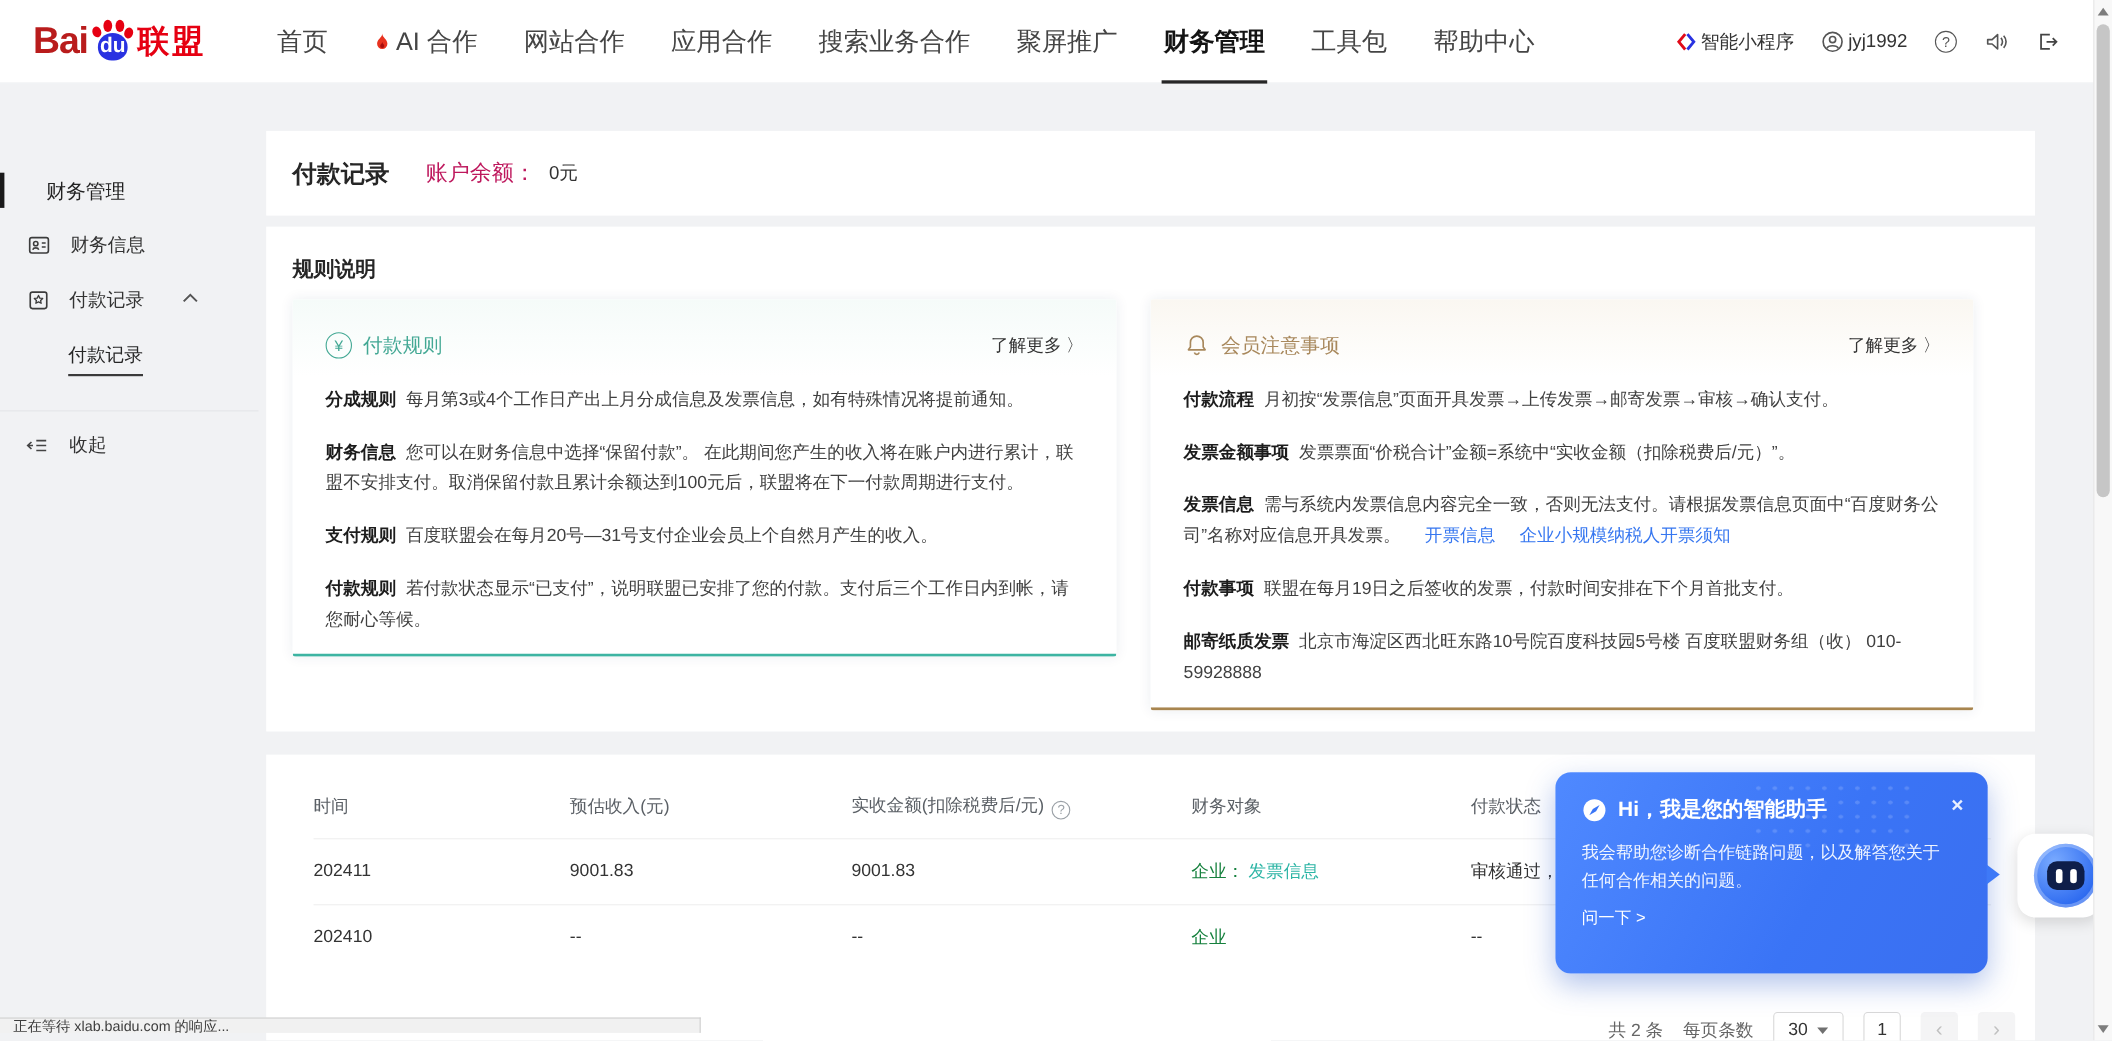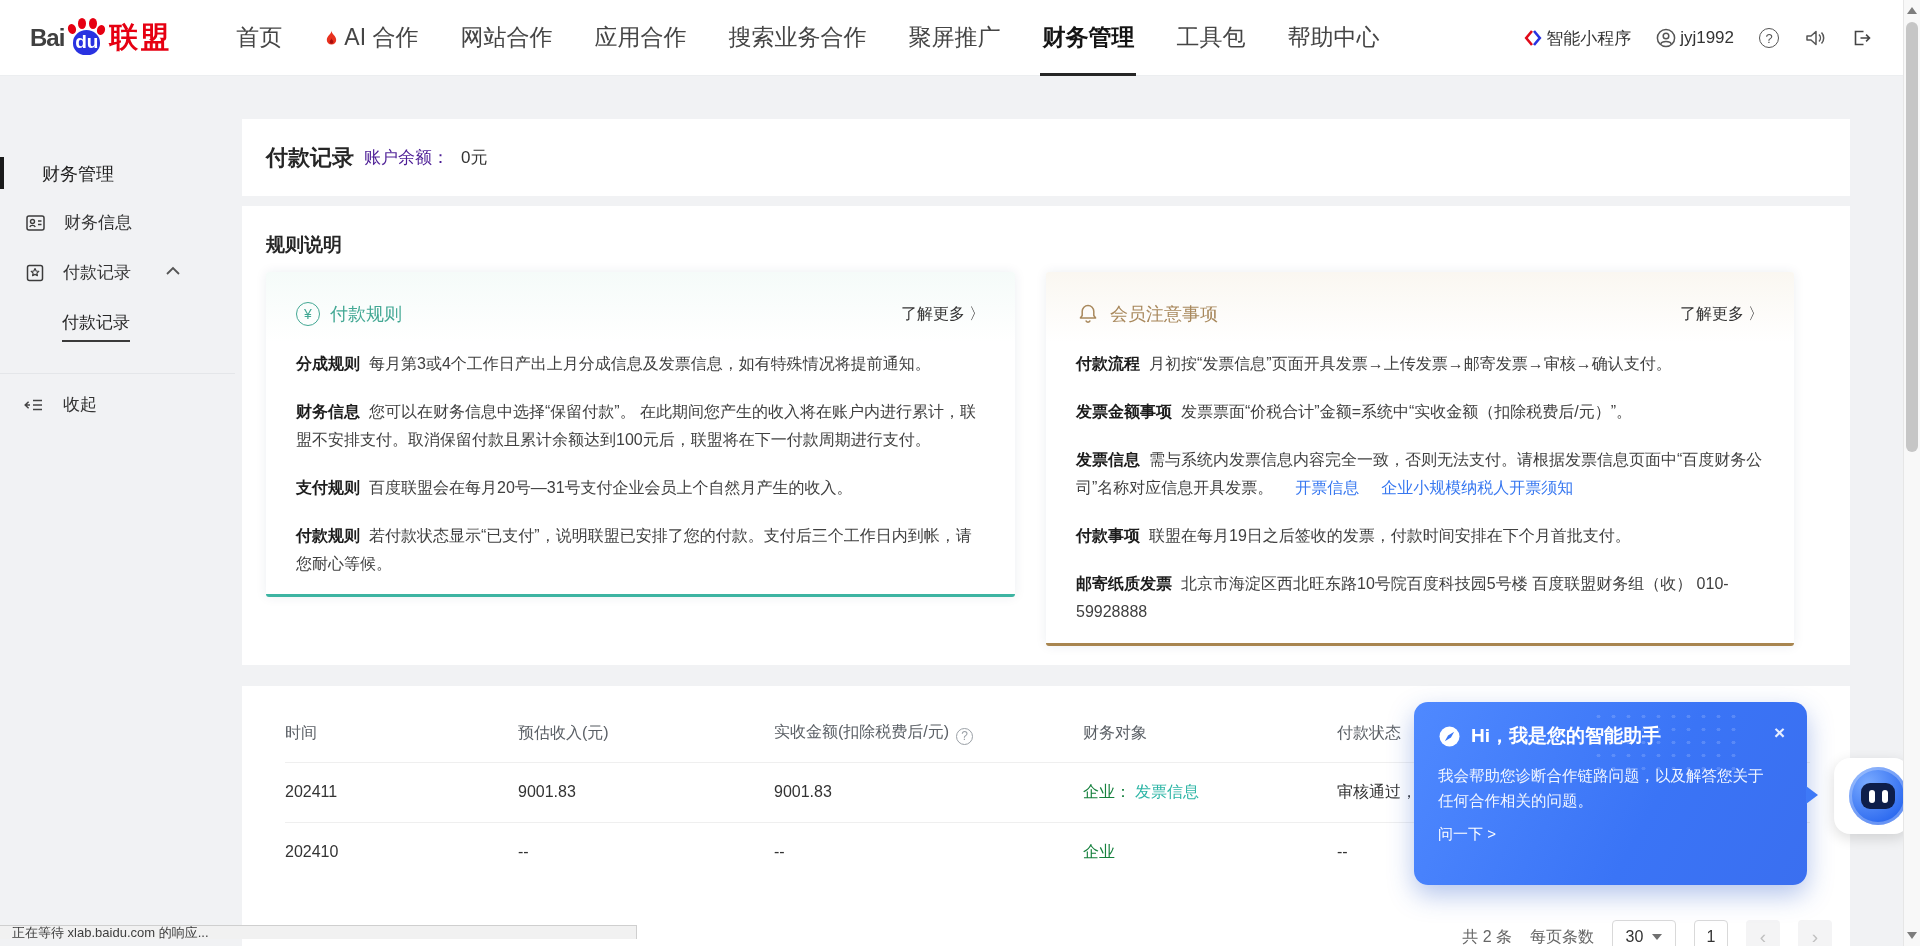--- a/index.html
+++ b/index.html
@@ -4,21 +4,21 @@
 <style>
   *{box-sizing:border-box}
   html,body{margin:0;padding:0}
   body{width:1920px;height:946px;overflow:hidden;background:#f1f2f4;position:relative;
        font-family:"Liberation Sans","DejaVu Sans",sans-serif;color:#333;}
 
   
   .topnav{position:absolute;top:0;left:0;right:0;height:76px;background:#fff;
           border-bottom:1px solid #eceef0;display:flex;align-items:center;z-index:30}
   .logo{display:flex;align-items:center;margin-left:30px;cursor:pointer}
-  .logo-bai{color:#404040;font-size:24px;font-weight:700;letter-spacing:-1px}
+  .logo-bai{color:#b91c1c;font-size:34px;font-weight:700;letter-spacing:-1px}
   .paw{position:relative;width:40px;height:42px;margin:0 1px 0 2px}
   .paw i{position:absolute;background:#e60012;border-radius:50%}
   .paw .t1{width:8px;height:10px;left:2px;top:7px;transform:rotate(-18deg)}
   .paw .t2{width:8px;height:11px;left:12px;top:1px}
   .paw .t3{width:8px;height:11px;left:23px;top:1px}
   .paw .t4{width:8px;height:10px;left:31px;top:8px;transform:rotate(18deg)}
   .pad{position:absolute;left:7px;top:13px;width:27px;height:25px;background:#2932e1;
        border-radius:50% 50% 46% 46%;color:#fff;font-size:19px;font-weight:700;
        display:flex;align-items:center;justify-content:center}
   .logo-union{color:#e60012;font-size:29px;font-weight:700;letter-spacing:2px;margin-left:2px}
@@ -44,21 +44,21 @@
   .si-chevron{position:absolute;left:165px;top:265px;cursor:pointer}
   .side-sub{position:absolute;left:62px;top:311px;font-size:17px;color:#262626;cursor:pointer;
             padding-bottom:6px;border-bottom:2px solid #3a3a3a}
   .side-divider{position:absolute;left:0;top:373px;width:235px;height:1px;background:#e4e6e9}
   .si-collapse{left:23px;top:393px}
 
   
   .panel{position:absolute;left:242px;width:1608px;background:#fff}
   .panel-head{top:119px;height:77px;display:flex;align-items:center;padding:0 24px}
   .page-title{font-size:22px;color:#262626;font-weight:600}
-  .balance-label{margin-left:10px;font-size:17px;color:#4c1d95}
+  .balance-label{margin-left:33px;font-size:20px;color:#be185d}
   .balance-value{margin-left:12px;font-size:17px;color:#333}
 
   .panel-rules{top:206px;height:459px;padding:24px}
   .rules-title{font-size:19px;color:#262626;font-weight:600;margin:2px 0 14px}
   .cards{display:flex;gap:31px;align-items:flex-start}
   .card{border-radius:3px;padding:30px 30px 24px;box-shadow:0 0 12px rgba(31,56,88,.08);position:relative}
   .card1{width:749px;height:325px;border-bottom:3px solid #3db4a2;
          background:linear-gradient(180deg,#f5fbf9,#fff 70px)}
   .card2{width:748px;height:374px;border-bottom:3px solid #a8854f;
          background:linear-gradient(180deg,#faf7f1,#fff 70px)}

